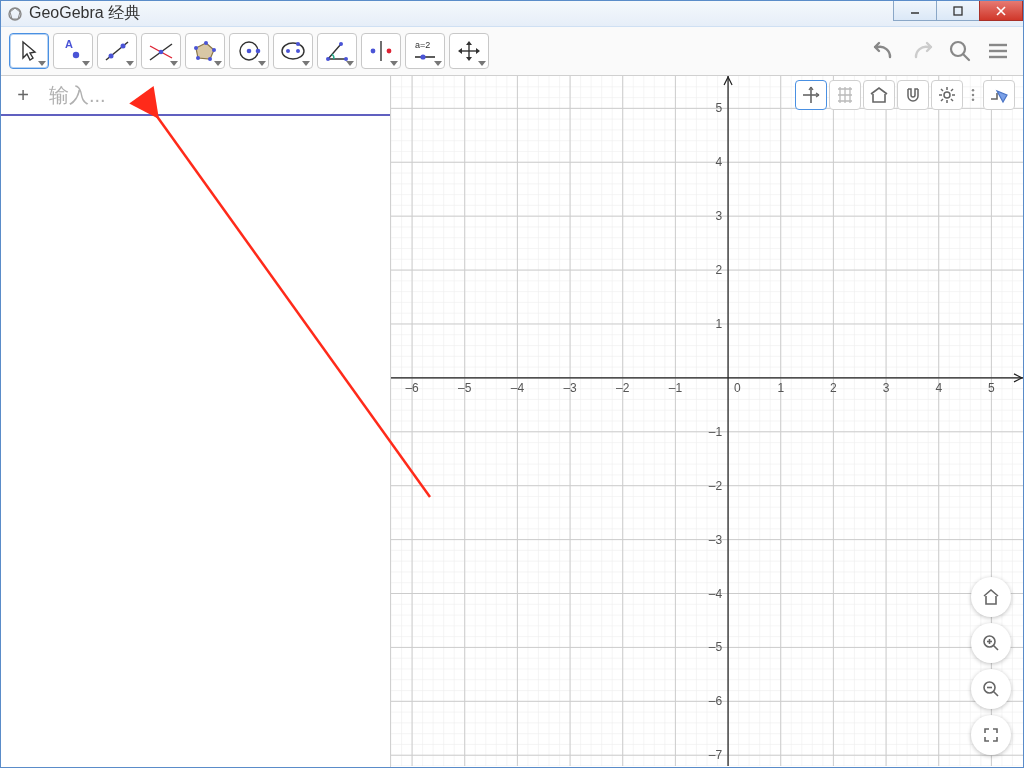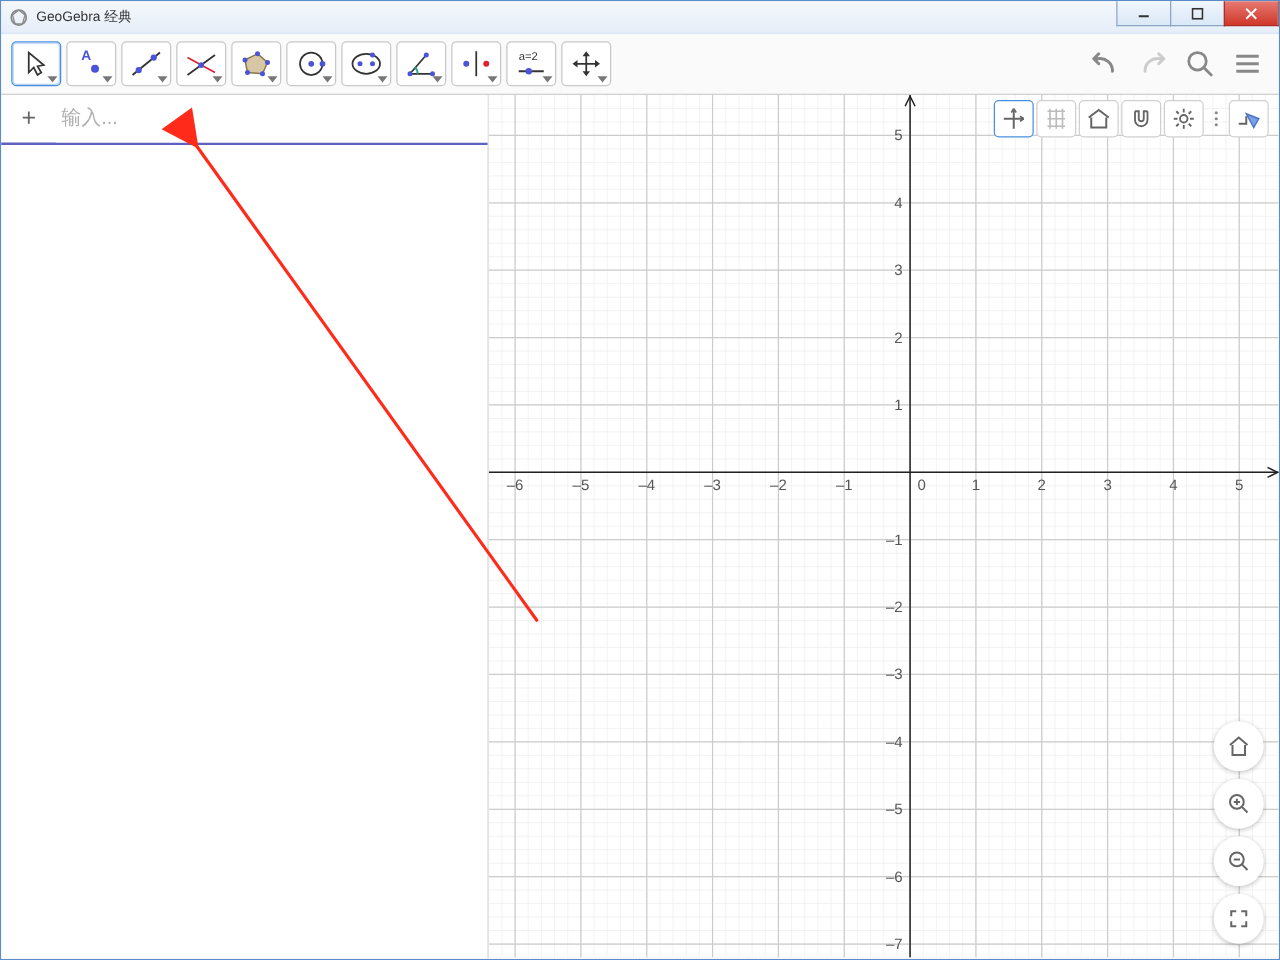--- a/index.html
+++ b/index.html
@@ -2,21 +2,21 @@
 <html><head>
 <meta charset="utf-8">
 <style>
 * { box-sizing: border-box; margin: 0; padding: 0; }
 html, body { width: 1024px; height: 768px; font-family: "Segoe UI", Arial, sans-serif; font-size: 13px; overflow: hidden; }
 
 
 .window { width: 1024px; height: 768px; border: 1px solid #5a8cc9; background: #fff; display: flex; flex-direction: column; }
 .titlebar { height: 26px; background: linear-gradient(#f4f8fc,#e6eef8); border-bottom: 1px solid #cfe0f3; display: flex; align-items: center; padding-left: 6px; position: relative; }
 .titlebar .app-icon { width: 16px; height: 16px; margin-right: 6px; display:inline-flex; align-items:center; justify-content:center;}
-.titlebar .title { color: #333; font-size: 11px; text-align: right; }
+.titlebar .title { color: #333; font-size: 16px; text-align: right; }
 .win-btns { position: absolute; right: 0; top: 0; display: flex; }
 .win-btn { width: 44px; height: 20px; border: 1px solid #8aa7c7; border-top:none; margin-left:-1px; background: linear-gradient(#f0f6fc,#dbe8f7); display:flex; align-items:center; justify-content:center; font-size:11px; color:#333; }
 .win-btn.close { background: linear-gradient(#e67a72,#d0372a); color:#fff; border-color:#a83028;}
 .win-btn svg { display:block; }
 
 
 .toolbar-wrap { border-bottom: 1px solid #d0d0d0; background:#fafafa; padding: 6px 8px; display:flex; align-items:center; gap:4px; }
 .tool { width: 40px; height: 36px; border: 1px solid #c8c8c8; border-radius: 4px; background: #fff; display:flex; align-items:center; justify-content:center; cursor:pointer; position:relative; }
 .tool.active { border-color: #4a90e2; box-shadow: 0 0 0 1px rgba(74,144,226,.4) inset; }
 .tool svg { display:block; }
@@ -24,21 +24,21 @@
 .toolbar-spacer { flex:1; }
 .tool-plain { width: 34px; height: 32px; display:flex; align-items:center; justify-content:center; cursor:pointer; color:#888; }
 .tool-plain svg { display:block; }
 .tool-plain.disabled { opacity:.4; }
 
 
 .content { flex:1; display:flex; min-height:0; }
 .algebra { width: 390px; border-right: 1px solid #d0d0d0; display:flex; flex-direction:column; background:#fff;}
 .input-row { display:flex; align-items:center; border-bottom: 2px solid #6060c0; height: 40px;}
 .add-btn { width: 44px; text-align:center; color:#666; font-size:20px; font-weight:300; cursor:pointer; }
-.input-field { flex:1; border:none; outline:none; font-size:16px; color:#4c1d95; padding: 6px 4px; height: 100%; }
+.input-field { flex:1; border:none; outline:none; font-size:20px; color:#4c1d95; padding: 6px 4px; height: 100%; }
 .input-field::placeholder { color:#b0b0b0; }
 
 
 .graphics { flex:1; position:relative; background:#fff; overflow:hidden; }
 .grid-canvas { position:absolute; inset:0; }
 .view-toolbar { position:absolute; top:4px; right:8px; display:flex; gap:2px; align-items:center;}
 .vb { width: 32px; height: 30px; border:1px solid #d0d0d0; border-radius:4px; background:#fff; display:flex; align-items:center;justify-content:center; cursor:pointer; color:#666;}
 .vb.active { border-color:#4a90e2; }
 .vb svg { display:block; }
 .vb.vdots { border:none; background:transparent; width:16px;}

